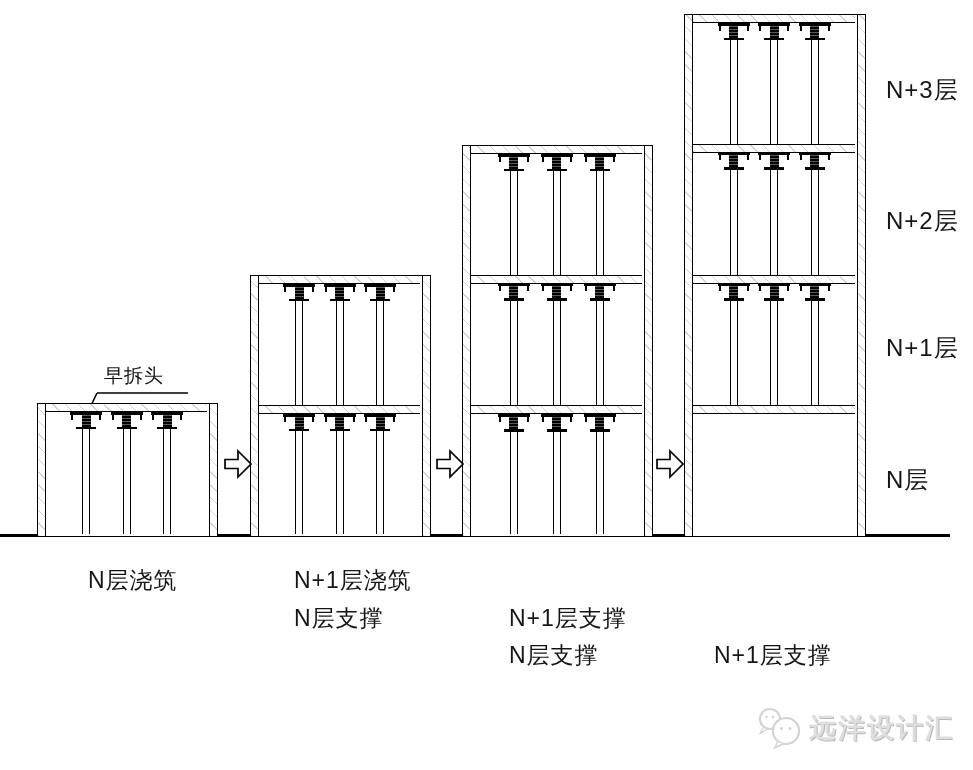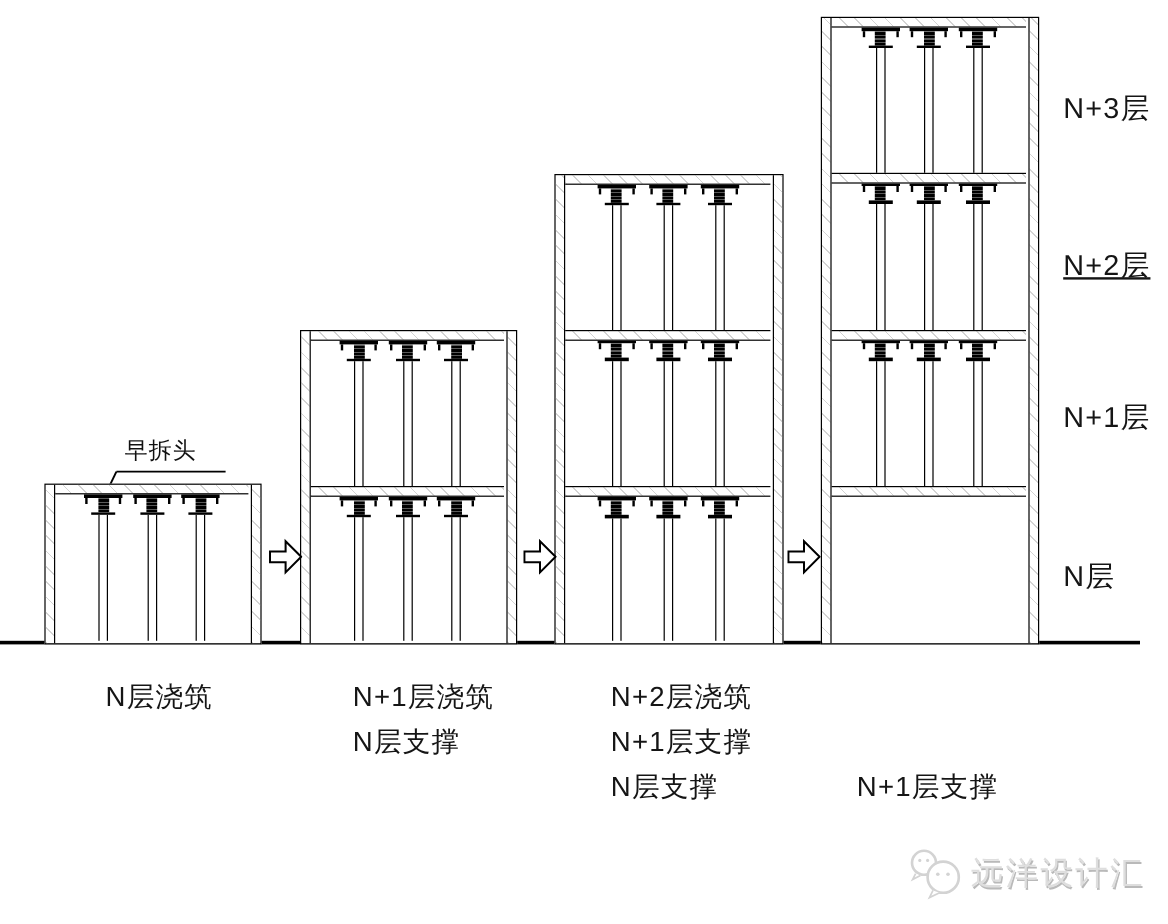--- a/index.html
+++ b/index.html
@@ -7,21 +7,21 @@
     position:relative;width:973px;height:770px;background:#ffffff;overflow:hidden;
     font-family:"Liberation Sans","DejaVu Sans",sans-serif;color:#151515;
   }
   #canvas *{box-sizing:border-box;}
   .abs{position:absolute;}
   .caption-line{position:absolute;font-size:23px;letter-spacing:1px;white-space:nowrap;color:#151515;}
   .floor-label{position:absolute;font-size:24px;letter-spacing:1px;white-space:nowrap;color:#151515;}
   #annotation-label{position:absolute;left:104px;top:363px;font-size:19px;letter-spacing:1px;color:#111;}
   #watermark{position:absolute;left:756px;top:705px;display:flex;align-items:center;gap:5px;}
   #watermark-text{
-    font-size:27px;font-weight:normal;letter-spacing:2px;color:#dedede;white-space:nowrap;
+    font-size:27px;font-weight:bold;letter-spacing:2px;color:#dedede;white-space:nowrap;
     text-shadow:1px 1px 0 #b9b9b9, -1px -1px 0 #ffffff;
   }
 </style>
 </head>
 <body>
 
 <div id="canvas">
 
   <svg class="abs" style="left:80px;top:386px;" width="115" height="34" viewBox="0 0 115 34">
     <line x1="17" y1="7" x2="108" y2="7" stroke="#000" stroke-width="1.6"></line>
@@ -202,21 +202,20 @@
       </div>
       <div style="position: absolute; left: 120.55px; top: 268.333px; width: 32px; height: 120.067px;">
         <div style="position: absolute; left: 0px; top: 0px; width: 32px; height: 2.6px; background: rgb(0, 0, 0);"></div>
         <div style="position: absolute; left: 1px; top: 2.6px; width: 2px; height: 5px; background: rgb(0, 0, 0);"></div>
         <div style="position: absolute; right: 1px; top: 2.6px; width: 2px; height: 5px; background: rgb(0, 0, 0);"></div>
         <div style="position: absolute; left: 11.5px; top: 2.6px; width: 9px; height: 12px; background: repeating-linear-gradient(0deg, rgb(0, 0, 0) 0px, rgb(0, 0, 0) 2px, rgb(90, 90, 90) 2px, rgb(90, 90, 90) 3px);"></div>
         <div style="position: absolute; left: 6px; top: 14.6px; width: 20px; height: 2.6px; background: rgb(0, 0, 0);"></div>
         <div style="position: absolute; left: 12px; top: 17.2px; bottom: 0px; width: 8px; border-left: 1.8px solid rgb(0, 0, 0); border-right: 1.8px solid rgb(0, 0, 0);"></div>
       </div>
     </div>
-    <div class="caption-line" style="position: absolute; left: 509px; top: 565px;">N+2层浇筑</div>
     <div class="caption-line" style="position: absolute; left: 509px; top: 602.5px;">N+1层支撑</div>
     <div class="caption-line" style="position: absolute; left: 509px; top: 640px;">N层支撑</div>
     <div style="position: absolute; left: 684px; top: 14px; width: 182px; height: 523px; border: 1.8px solid rgb(0, 0, 0); background: rgb(255, 255, 255);">
       <div style="position: absolute; left: 0px; top: 0px; bottom: 0px; width: 8px; border-right: 1.6px solid rgb(0, 0, 0); background: repeating-linear-gradient(45deg, rgba(140, 140, 140, 0.38) 0px, rgba(140, 140, 140, 0.38) 1px, transparent 1px, transparent 9px);"></div>
       <div style="position: absolute; right: 0px; top: 0px; bottom: 0px; width: 8px; border-left: 1.6px solid rgb(0, 0, 0); background: repeating-linear-gradient(45deg, rgba(140, 140, 140, 0.38) 0px, rgba(140, 140, 140, 0.38) 1px, transparent 1px, transparent 9px);"></div>
       <div style="position: absolute; left: 8px; top: 0px; width: 162.4px; height: 8px; border-bottom: 1.6px solid rgb(0, 0, 0); background: repeating-linear-gradient(45deg, rgba(140, 140, 140, 0.38) 0px, rgba(140, 140, 140, 0.38) 1px, transparent 1px, transparent 9px);"></div>
       <div style="position: absolute; left: 8px; top: 128.75px; width: 162.4px; height: 9px; border-top: 1.6px solid rgb(0, 0, 0); border-bottom: 1.6px solid rgb(0, 0, 0); background: repeating-linear-gradient(45deg, rgba(140, 140, 140, 0.38) 0px, rgba(140, 140, 140, 0.38) 1px, transparent 1px, transparent 9px);"></div>
       <div style="position: absolute; left: 8px; top: 259.5px; width: 162.4px; height: 9px; border-top: 1.6px solid rgb(0, 0, 0); border-bottom: 1.6px solid rgb(0, 0, 0); background: repeating-linear-gradient(45deg, rgba(140, 140, 140, 0.38) 0px, rgba(140, 140, 140, 0.38) 1px, transparent 1px, transparent 9px);"></div>
       <div style="position: absolute; left: 8px; top: 390.25px; width: 162.4px; height: 9px; border-top: 1.6px solid rgb(0, 0, 0); border-bottom: 1.6px solid rgb(0, 0, 0); background: repeating-linear-gradient(45deg, rgba(140, 140, 140, 0.38) 0px, rgba(140, 140, 140, 0.38) 1px, transparent 1px, transparent 9px);"></div>
       <div style="position: absolute; left: 32.6px; top: 8px; width: 32px; height: 120.75px;">
@@ -287,21 +286,21 @@
         <div style="position: absolute; left: 0px; top: 0px; width: 32px; height: 2.6px; background: rgb(0, 0, 0);"></div>
         <div style="position: absolute; left: 1px; top: 2.6px; width: 2px; height: 5px; background: rgb(0, 0, 0);"></div>
         <div style="position: absolute; right: 1px; top: 2.6px; width: 2px; height: 5px; background: rgb(0, 0, 0);"></div>
         <div style="position: absolute; left: 11.5px; top: 2.6px; width: 9px; height: 12px; background: repeating-linear-gradient(0deg, rgb(0, 0, 0) 0px, rgb(0, 0, 0) 2px, rgb(90, 90, 90) 2px, rgb(90, 90, 90) 3px);"></div>
         <div style="position: absolute; left: 6px; top: 14.6px; width: 20px; height: 2.6px; background: rgb(0, 0, 0);"></div>
         <div style="position: absolute; left: 12px; top: 17.2px; bottom: 0px; width: 8px; border-left: 1.8px solid rgb(0, 0, 0); border-right: 1.8px solid rgb(0, 0, 0);"></div>
       </div>
     </div>
     <div class="caption-line" style="position: absolute; left: 714px; top: 640px;">N+1层支撑</div>
     <div class="floor-label" style="position: absolute; left: 886px; top: 74px;">N+3层</div>
-    <div class="floor-label" style="position: absolute; left: 886px; top: 205px; text-decoration: underline;">N+2层</div>
+    <div class="floor-label" style="position: absolute; left: 886px; top: 205px;">N+2层</div>
     <div class="floor-label" style="position: absolute; left: 886px; top: 332px;">N+1层</div>
     <div class="floor-label" style="position: absolute; left: 886px; top: 464px;">N层</div>
     <div style="position: absolute; left: 224px; top: 448px;"><svg width="28" height="32" viewBox="0 0 28 32">
         <polygon points="1,11.5 14,11.5 14,3 27,16 14,29 14,20.5 1,20.5" fill="#ffffff" stroke="#000000" stroke-width="1.7"></polygon>
       </svg></div>
     <div style="position: absolute; left: 436px; top: 448px;"><svg width="28" height="32" viewBox="0 0 28 32">
         <polygon points="1,11.5 14,11.5 14,3 27,16 14,29 14,20.5 1,20.5" fill="#ffffff" stroke="#000000" stroke-width="1.7"></polygon>
       </svg></div>
     <div style="position: absolute; left: 656px; top: 448px;"><svg width="28" height="32" viewBox="0 0 28 32">
         <polygon points="1,11.5 14,11.5 14,3 27,16 14,29 14,20.5 1,20.5" fill="#ffffff" stroke="#000000" stroke-width="1.7"></polygon>

